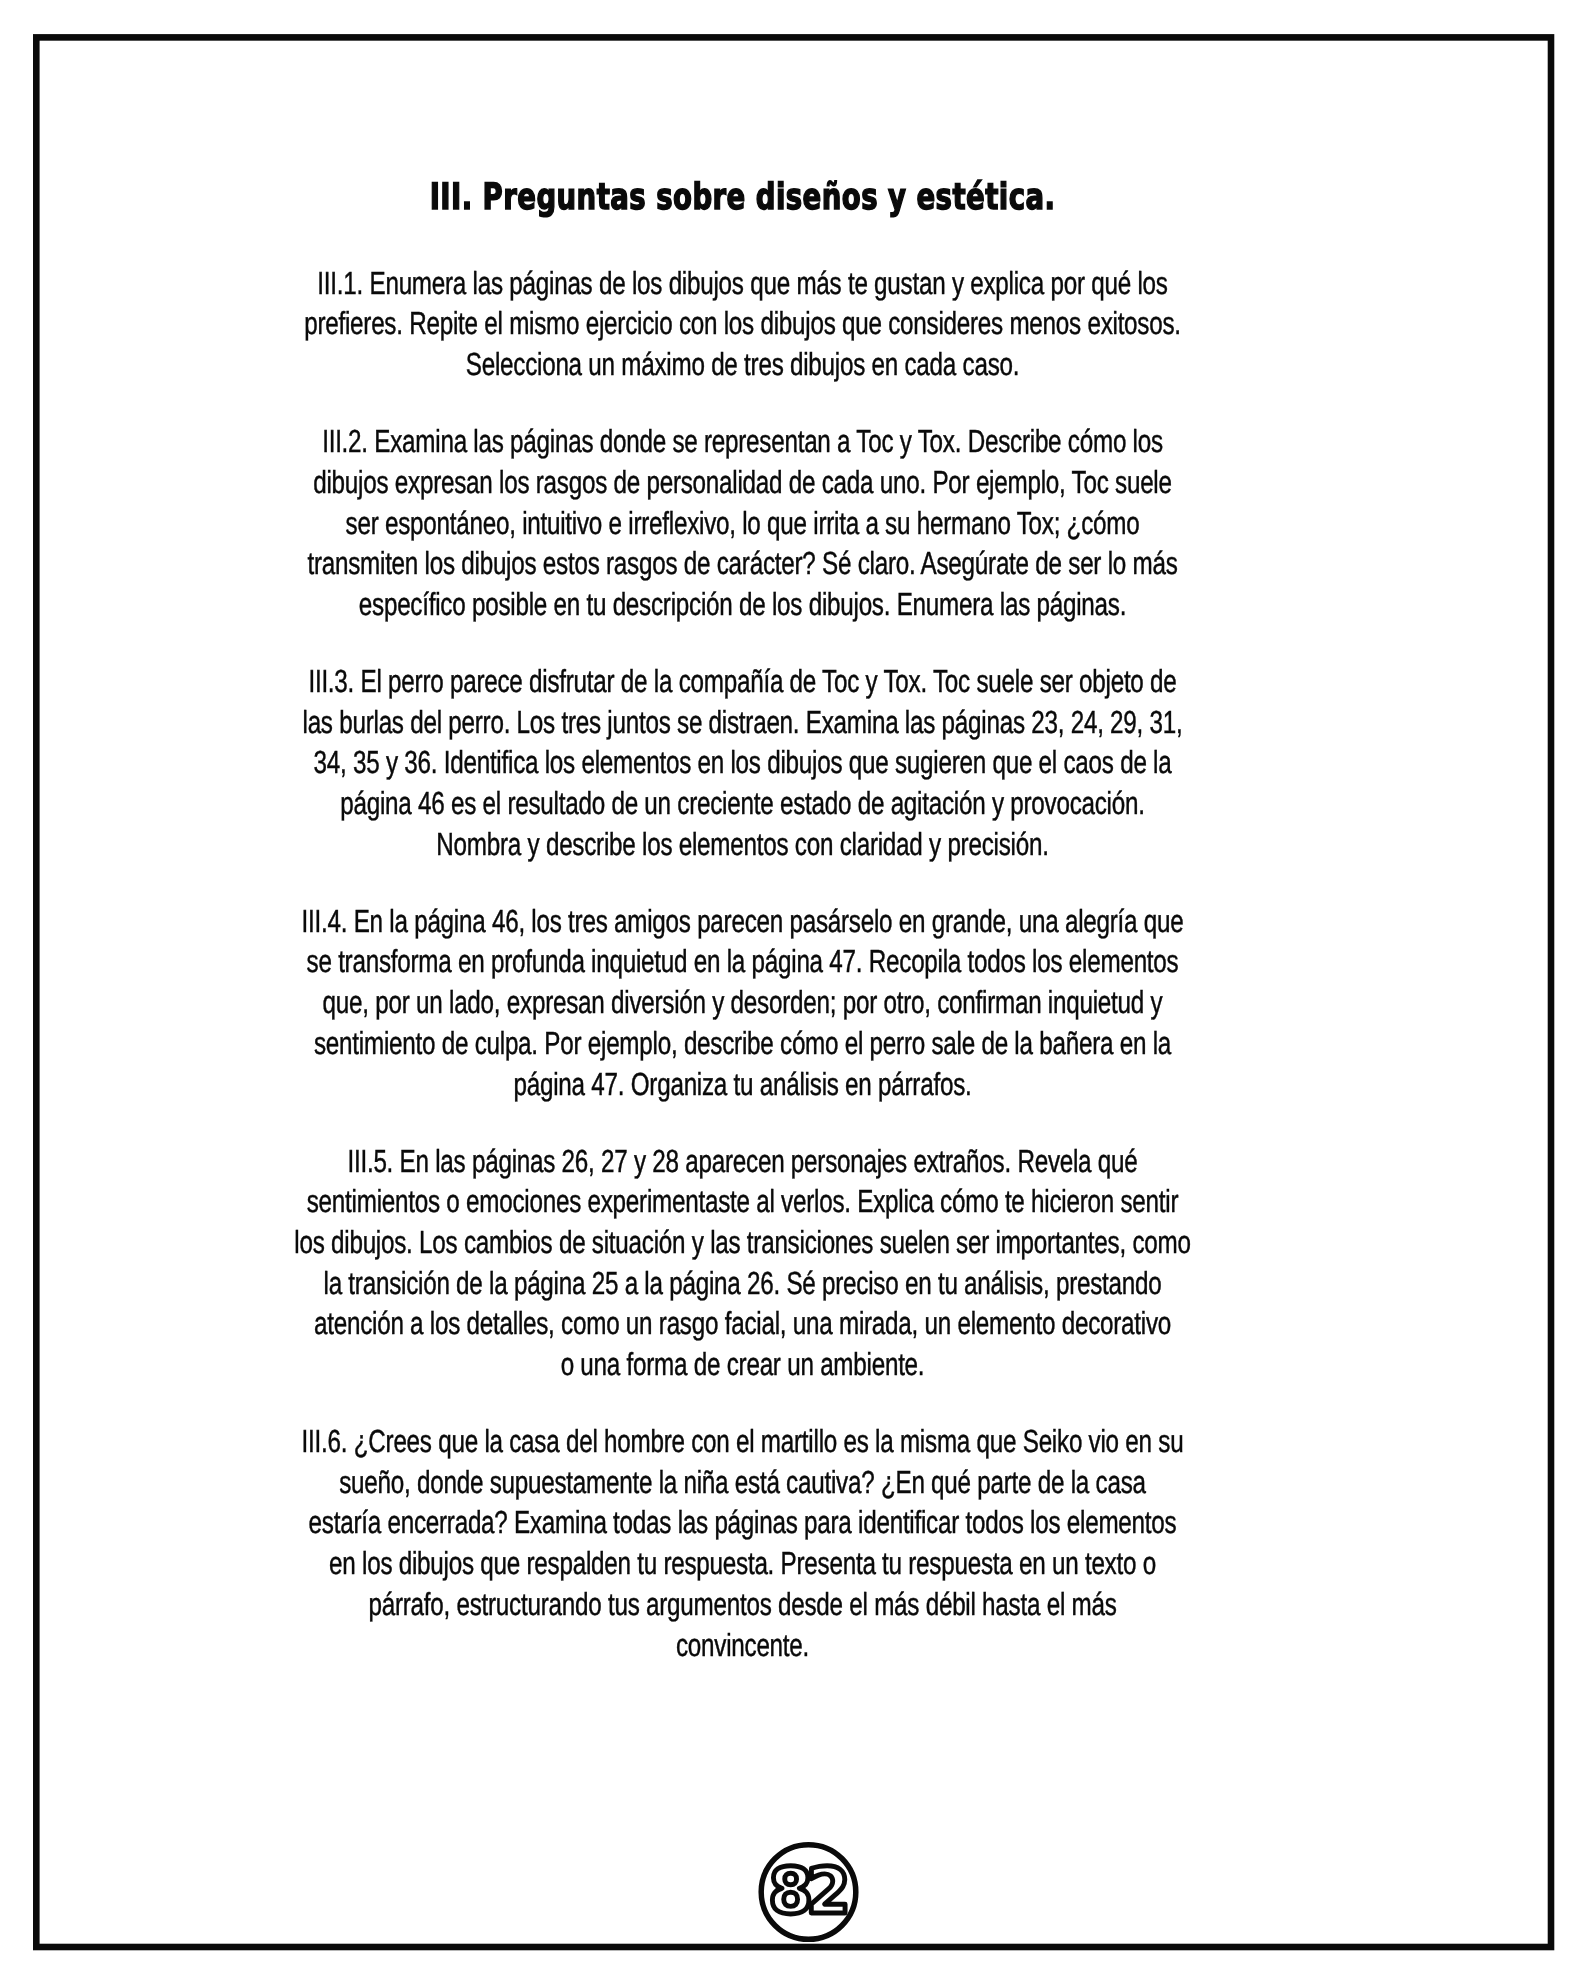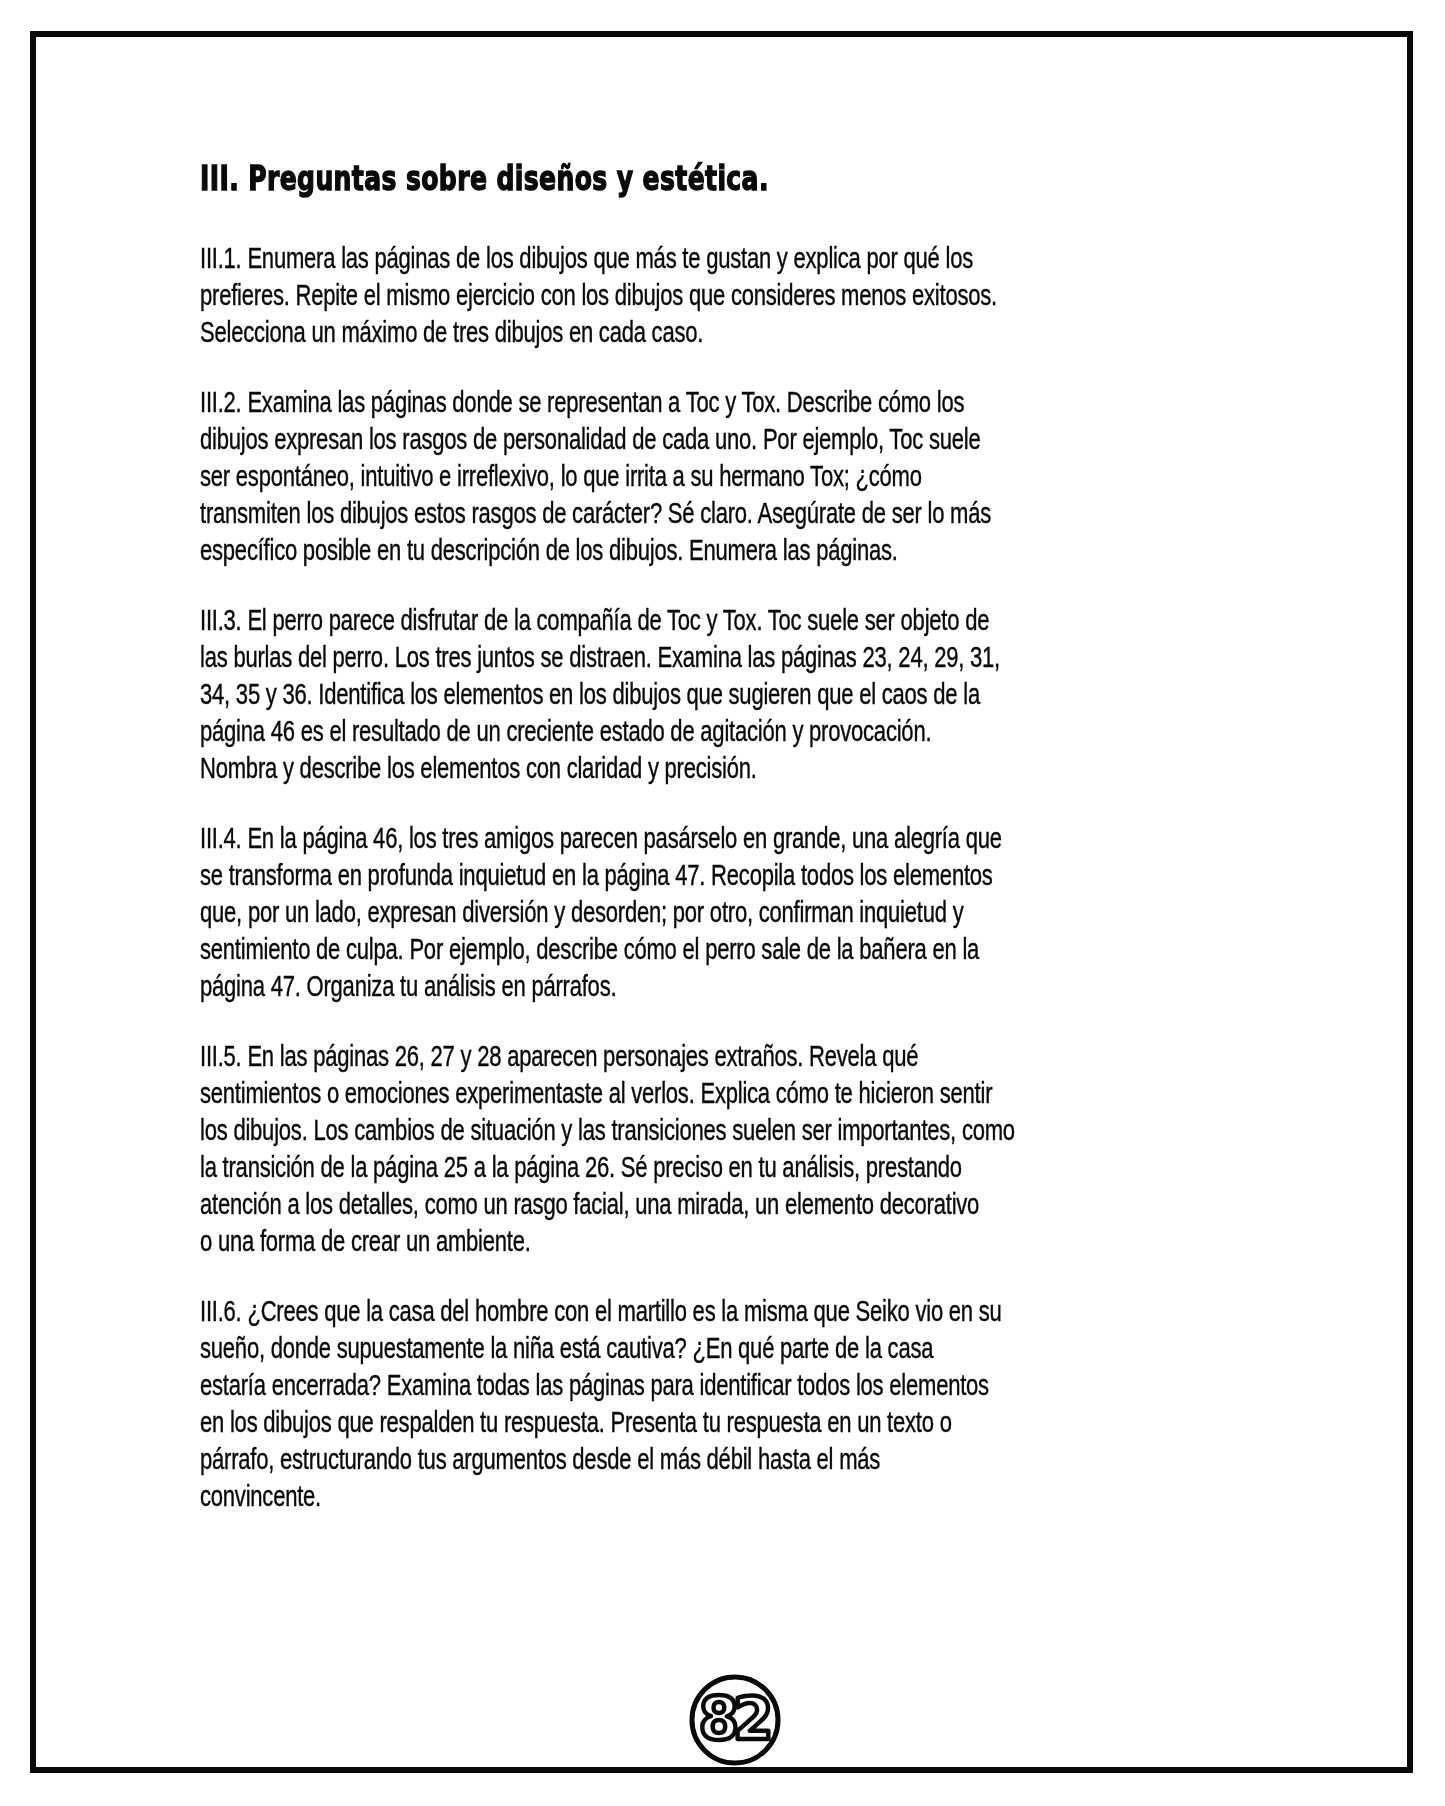--- a/index.html
+++ b/index.html
@@ -3,20 +3,21 @@
 <meta charset="utf-8">
 <style>
   html, body { margin: 0; padding: 0; background: #ffffff; }
   .page {
     position: relative;
     width: 1445px;
     height: 1806px;
     background: var(--paper, #ffffff);
     overflow: hidden;
     font-family: "Liberation Sans", sans-serif;
+    text-align: center;
   }
   .frame {
     position: absolute;
     left: 30px;
     top: 31px;
     width: 1371px;
     height: 1730px;
     border: 6px solid var(--ink, #0a0a0a);
     z-index: 1;
   }

